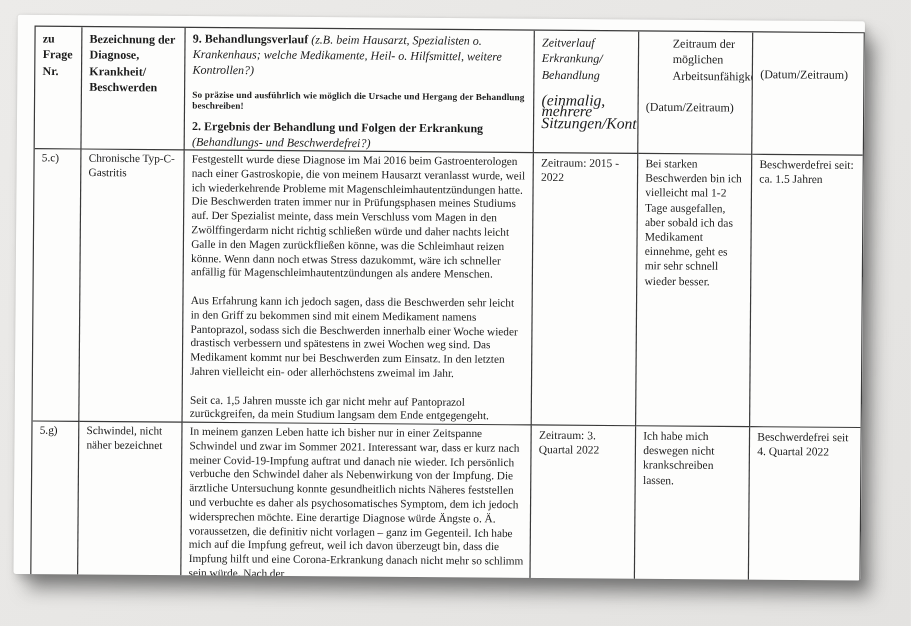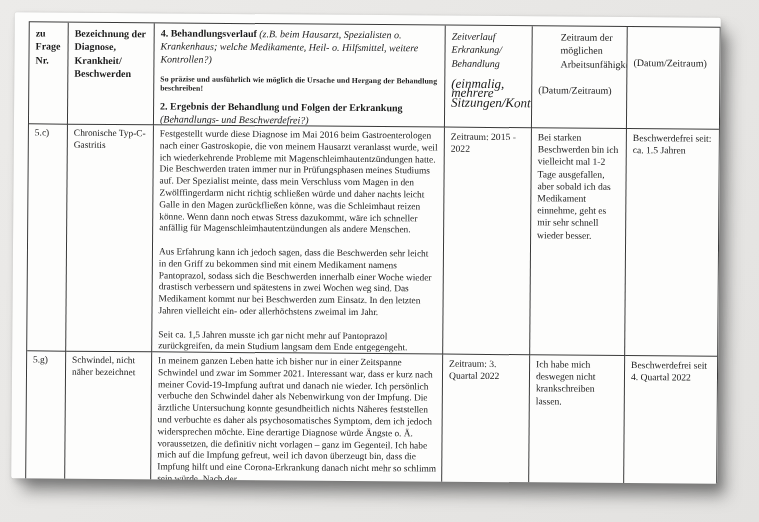--- a/index.html
+++ b/index.html
@@ -71,21 +71,21 @@
     <div class="doc-table">
 
       <div class="cell hcell prewrap">zu
 Frage
 Nr.</div>
       <div class="cell hcell prewrap">Bezeichnung der
 Diagnose,
 Krankheit/
 Beschwerden</div>
       <div class="cell">
-        <div class="h3-item"><span>4. Behandlungsverlauf </span><span class="ital">(z.B. beim Hausarzt, Spezialisten o. Krankenhaus; welche Medikamente, Heil- o. Hilfsmittel, weitere Kontrollen?)</span></div>
+        <div class="h3-item"><span>9. Behandlungsverlauf </span><span class="ital">(z.B. beim Hausarzt, Spezialisten o. Krankenhaus; welche Medikamente, Heil- o. Hilfsmittel, weitere Kontrollen?)</span></div>
         <div class="h3-note">So präzise und ausführlich wie möglich die Ursache und Hergang der Behandlung beschreiben!</div>
         <div class="h3-item2">2. Ergebnis der Behandlung und Folgen der Erkrankung</div>
         <div class="h3-item2-ital">(Behandlungs- und Beschwerdefrei?)</div>
       </div>
       <div class="cell hcell">
         <div class="prewrap" style="font-weight:normal;font-style:italic;">Zeitverlauf
 Erkrankung/
 Behandlung</div>
         <div class="h-sub-ital">(einmalig, mehrere Sitzungen/Kontrollen)</div>
       </div>

